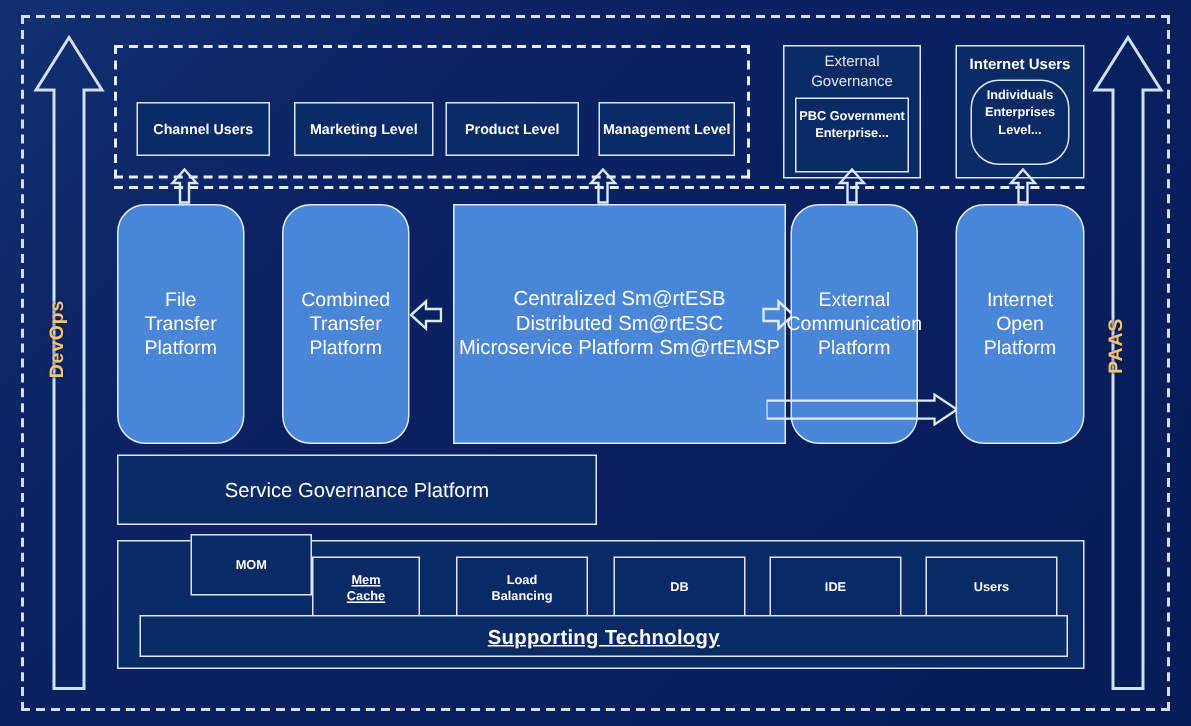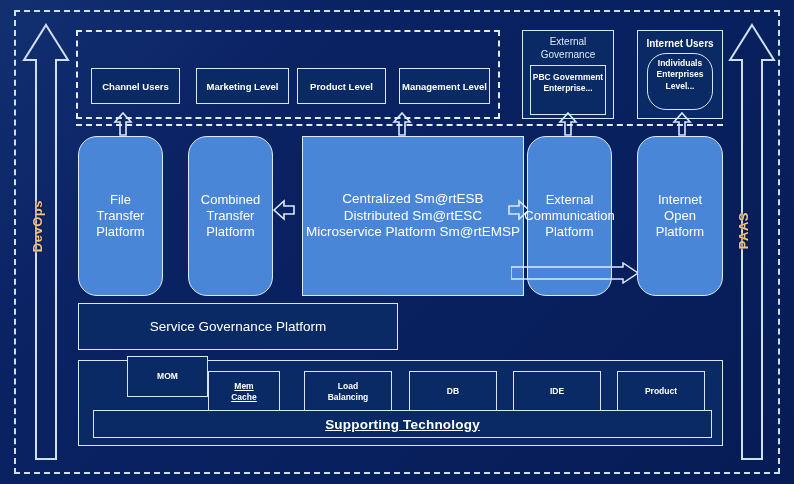--- a/index.html
+++ b/index.html
@@ -229,21 +229,21 @@
       <div>DB</div>
     </div>
   </div>
   <div class="abs navy-box tech-label" style="left:513px;top:371px;width:88px;height:41px;">
     <div>
       <div>IDE</div>
     </div>
   </div>
   <div class="abs navy-box tech-label" style="left:617px;top:371px;width:88px;height:41px;">
     <div>
-      <div>Product</div>
+      <div>Users</div>
     </div>
   </div>
 
   <div class="abs navy-box support-label" style="left:93px;top:410px;width:619px;height:28px;text-decoration:underline;">
     <span>Supporting Technology</span>
   </div>
 
 </div>
 
 </body></html>

